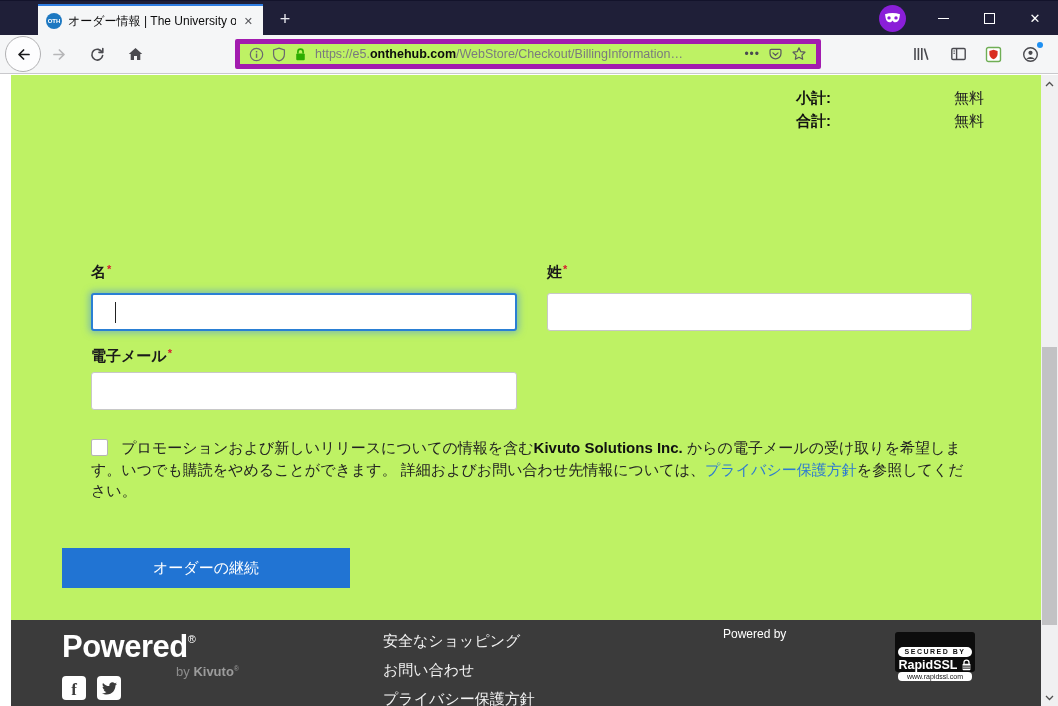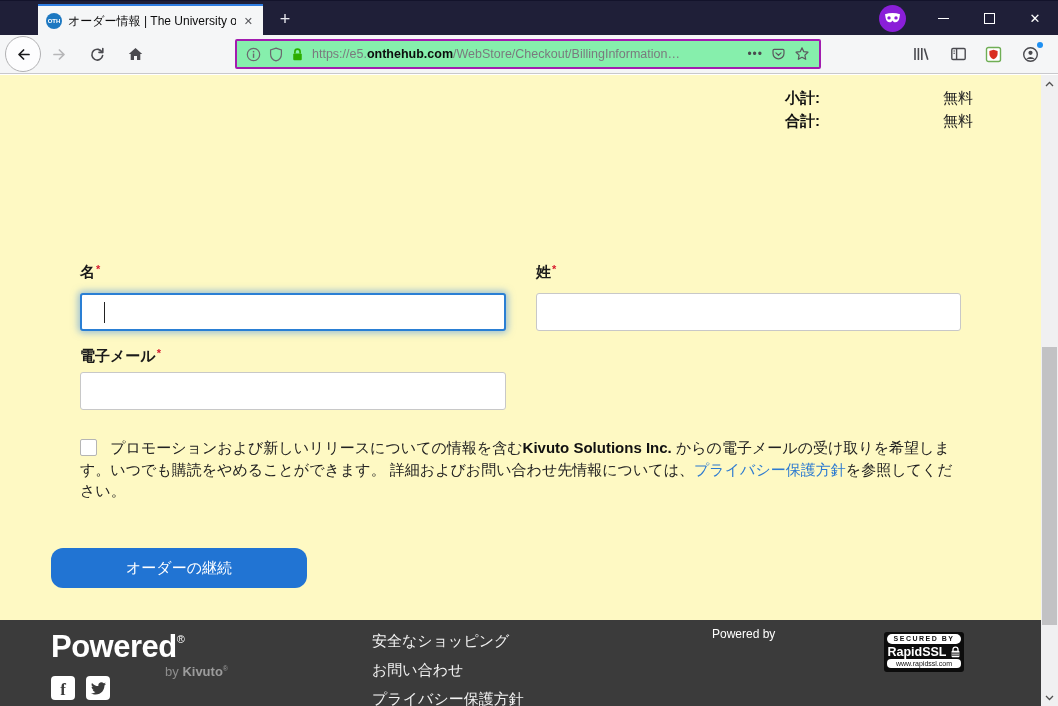--- a/index.html
+++ b/index.html
@@ -20,68 +20,68 @@
   .winbtn{width:46px;height:35px;display:flex;align-items:center;justify-content:center;color:#fff;}
   .min-glyph{width:11px;height:1px;background:#fff;}
   .max-glyph{width:9px;height:9px;border:1px solid #fff;}
   .close-glyph{font-size:13px;line-height:13px;}
   
   .toolbar{position:absolute;top:35px;left:0;right:0;height:39px;background:#f5f6f7;border-bottom:1px solid #c9c9cc;
            display:flex;align-items:center;box-sizing:border-box;}
   .back-circle{width:34px;height:34px;border-radius:50%;border:1px solid #b1b1b3;background:#fdfdfe;
                display:flex;align-items:center;justify-content:center;margin-left:5px;flex:0 0 auto;}
   .iconbtn{width:28px;height:28px;display:flex;align-items:center;justify-content:center;flex:0 0 auto;}
-  .urlbar{margin-left:86px;width:586px;height:30px;background:#86efac;border:2px solid #a21caf;border-radius:2px;
+  .urlbar{margin-left:86px;width:586px;height:30px;background:#bef264;border:5px solid #a21caf;border-radius:2px;
           display:flex;align-items:center;box-sizing:border-box;padding:0 9px;gap:8px;flex:0 0 auto;}
   .urlicon{display:flex;align-items:center;flex:0 0 auto;}
   .url-text{flex:1 1 auto;font-size:12.5px;white-space:nowrap;overflow:hidden;color:#7a7a7e;}
   .url-domain{color:#0c0c0d;font-weight:600;}
   .pagedots{color:#4a4a4f;font-size:12px;letter-spacing:1px;flex:0 0 auto;}
   
-  .page{position:absolute;top:75px;left:0;width:1041px;height:631px;background:#fef9c3;overflow:hidden;}
+  .page{position:absolute;top:75px;left:11px;width:1041px;height:631px;background:#bef264;overflow:hidden;}
   .summary{position:absolute;top:11px;right:68px;}
   .sum-row{display:flex;justify-content:flex-end;font-size:15px;line-height:23px;}
   .sum-label{font-weight:bold;color:#111;}
   .sum-value{width:153px;text-align:right;color:#222;}
   .sec-header{position:absolute;left:51px;top:127px;width:940px;height:44px;background:#2174d3;color:#fff;
               display:flex;align-items:baseline;padding:9px 0 0 28px;box-sizing:border-box;}
   .sec-title{font-size:23px;font-weight:400;letter-spacing:.5px;}
   .sec-sub{font-size:13px;margin-left:9px;}
   .field-label{position:absolute;font-size:15px;font-weight:bold;color:#1a1a1a;}
   .req{color:#d7192d;font-size:11px;vertical-align:4px;margin-left:1px;}
   .text-input{position:absolute;height:38px;box-sizing:border-box;border:1px solid #c8c8c8;border-radius:3px;
               font-size:15px;padding:0 10px;outline:none;background:#fff;font-family:inherit;}
   .focused{border:2px solid #2a7fd4;box-shadow:0 0 7px 2px rgba(73,144,226,.55);}
   .caret{position:absolute;left:104px;top:227px;width:1px;height:21px;background:#222;}
   .consent{position:absolute;left:80px;top:362px;width:874px;font-size:15px;line-height:21.5px;color:#222;}
   .consent-check{appearance:none;-webkit-appearance:none;width:17px;height:17px;border:1px solid #b5b5b5;border-radius:2px;
                  background:#fff;vertical-align:-3px;margin:0 9px 0 0;}
   .company{font-weight:bold;color:#111;}
   .privacy-link{color:#2e7bd0;text-decoration:none;}
-  .continue-btn{position:absolute;left:51px;top:473px;width:256px;height:40px;background:#2174d3;color:#fff;border:none;
-                border-radius:12px;font-size:15px;font-family:inherit;cursor:pointer;}
+  .continue-btn{position:absolute;left:51px;top:473px;width:288px;height:40px;background:#2174d3;color:#fff;border:none;
+                border-radius:0;font-size:15px;font-family:inherit;cursor:pointer;}
   
   .footer{position:absolute;left:0;top:545px;width:100%;height:220px;background:#3b3b3b;color:#fff;}
   .logo{position:absolute;left:51px;top:9px;font-size:31px;font-weight:bold;letter-spacing:-.5px;color:#fff;}
   .logo .reg{font-size:11px;vertical-align:14px;font-weight:normal;}
   .logo-sub{position:absolute;left:51px;top:44px;width:177px;text-align:right;font-size:13px;color:#8d8d8d;}
   .logo-sub .brand{font-weight:bold;color:#9c9c9c;}
   .logo-sub .reg2{font-size:7px;vertical-align:5px;color:#9c9c9c;}
   .social{position:absolute;left:51px;top:56px;display:flex;gap:11px;}
   .social-btn{width:24px;height:24px;background:#fff;border-radius:4px;color:#3b3b3b;
               display:flex;align-items:center;justify-content:center;}
   .fb-glyph{font-family:"Liberation Serif",serif;font-weight:bold;font-size:17px;line-height:17px;margin-top:3px;}
   .links{position:absolute;left:372px;top:11px;}
   .flink{display:block;margin-bottom:9px;line-height:20px;font-size:15px;color:#f2f2f2;text-decoration:none;}
   .powered{position:absolute;left:712px;top:7px;}
   .powered-by{font-size:12px;color:#fff;}
   .powered-brand{font-size:29px;font-weight:bold;line-height:29px;letter-spacing:-.5px;color:#fff;}
   .powered-brand .reg{font-size:9px;vertical-align:13px;font-weight:normal;}
   .badge{position:absolute;left:884px;top:12px;width:80px;height:40px;background:#0c0c0c;border-radius:3px;
-         padding:2px 3px;box-sizing:border-box;}
+         padding:15px 3px;box-sizing:border-box;}
   .badge-top{background:#fff;border-radius:5px;font-size:7px;font-weight:bold;letter-spacing:1.5px;color:#111;
              text-align:center;height:10px;line-height:10px;}
   .badge-mid{display:flex;align-items:center;justify-content:center;gap:3px;height:15px;}
   .badge-brand{color:#fff;font-weight:bold;font-size:12.5px;}
   .badge-bottom{background:#fff;border-radius:4px;font-size:7px;color:#111;text-align:center;height:9px;line-height:9px;}
   
   .scrollbar{position:absolute;right:0;top:75px;width:17px;height:631px;background:#f0f0f1;}
   .scroll-arrow{position:absolute;left:0;width:17px;height:17px;display:flex;align-items:center;justify-content:center;}
   .scroll-up{top:0;}  .scroll-down{bottom:0;}
   .thumb{position:absolute;top:272px;left:1px;width:15px;height:278px;background:#c2c2c4;}

